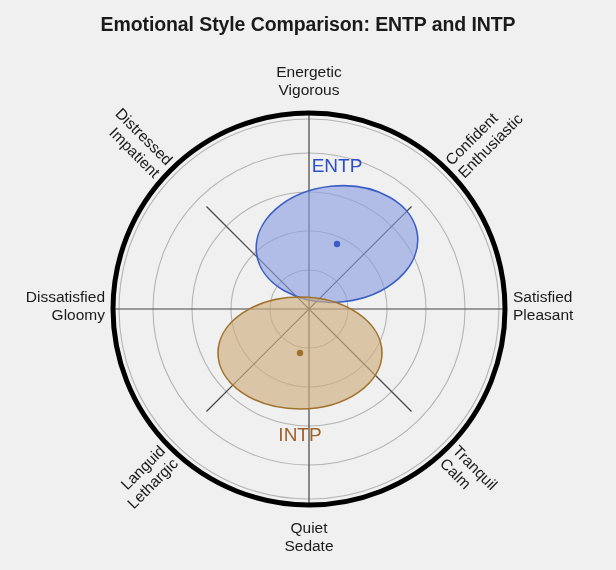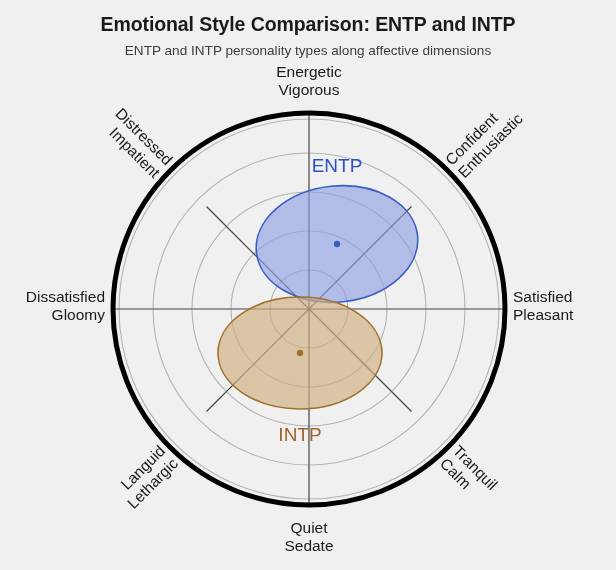--- a/index.html
+++ b/index.html
@@ -57,21 +57,20 @@
     font-family: "Liberation Sans", sans-serif;
   }
 </style>
 </head>
 <body>
 
 <div id="chart-root">
 
   <div class="header">
     <div id="chart-title">Emotional Style Comparison: ENTP and INTP</div>
-    <div id="chart-subtitle">ENTP and INTP personality types along affective dimensions</div>
   </div>
 
   <svg id="polar" width="616" height="570">
 
     <g id="grid-rings-group">
         <circle cx="309" cy="309" r="39" fill="none" stroke="#b4b4b4" stroke-width="1.1"></circle>
         <circle cx="309" cy="309" r="78" fill="none" stroke="#b4b4b4" stroke-width="1.1"></circle>
         <circle cx="309" cy="309" r="117" fill="none" stroke="#b4b4b4" stroke-width="1.1"></circle>
         <circle cx="309" cy="309" r="156" fill="none" stroke="#b4b4b4" stroke-width="1.1"></circle>
         <circle cx="309" cy="309" r="190" fill="none" stroke="#b4b4b4" stroke-width="1.1"></circle>

